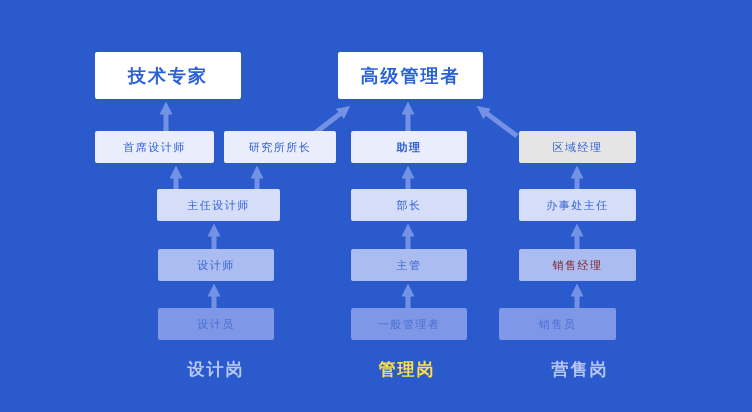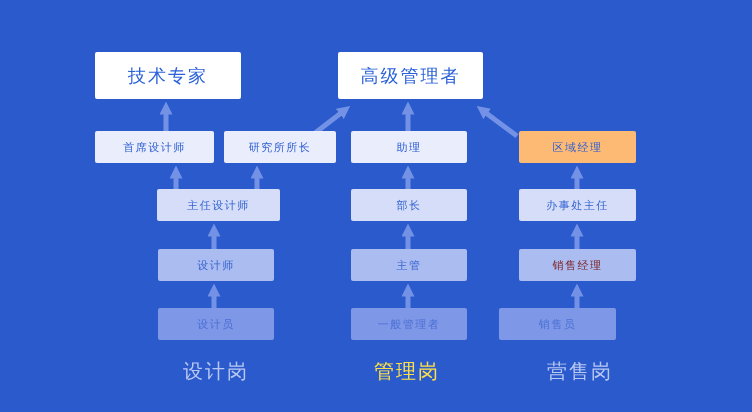--- a/index.html
+++ b/index.html
@@ -6,25 +6,25 @@
   .stage{
     position:relative;width:752px;height:412px;overflow:hidden;
     font-family:"DejaVu Sans","Liberation Sans",sans-serif;
   }
   .stage svg{position:absolute;left:0;top:0;}
   .node{
     position:absolute;box-sizing:border-box;border-radius:2px;
     display:flex;align-items:center;justify-content:center;
     white-space:nowrap;
   }
-  .node.l1{font-size:18px;font-weight:400;letter-spacing:2px;}
+  .node.l1{font-size:18px;font-weight:700;letter-spacing:2px;}
   .node.l2,.node.l3,.node.l4,.node.l5{font-size:11px;font-weight:500;letter-spacing:1.5px;}
   .col-label{
     position:absolute;transform:translateX(-50%);
-    font-size:20px;font-weight:400;letter-spacing:2px;white-space:nowrap;
+    font-size:17px;font-weight:700;letter-spacing:2px;white-space:nowrap;
   }
 </style>
 </head>
 <body>
 
 <div class="stage" id="stage" style="background: rgb(43, 90, 204);">
   <svg id="arrows-layer" width="752" height="412" viewBox="0 0 752 412">
     <defs>
       <marker id="ah" viewBox="0 0 12 12" refX="6" refY="6" markerWidth="13" markerHeight="13" orient="auto" markerUnits="userSpaceOnUse">
         <path id="ah-path" d="M0,0 L12,6 L0,12 Z" fill="#7492E5"></path>
@@ -45,22 +45,22 @@
         <line x1="214" y1="311" x2="214" y2="290" stroke="#7492E5" stroke-width="5" marker-end="url(#ah)"></line>
         <line x1="408" y1="311" x2="408" y2="290" stroke="#7492E5" stroke-width="5" marker-end="url(#ah)"></line>
         <line x1="577" y1="311" x2="577" y2="290" stroke="#7492E5" stroke-width="5" marker-end="url(#ah)"></line>
       </g>
   </svg>
   <div id="nodes-layer">
       <div class="node l1" style="left: 95px; top: 52px; width: 146px; height: 47px; background: rgb(255, 255, 255); color: rgb(42, 97, 216);">技术专家</div>
       <div class="node l1" style="left: 338px; top: 52px; width: 145px; height: 47px; background: rgb(255, 255, 255); color: rgb(42, 97, 216);">高级管理者</div>
       <div class="node l2" style="left: 95px; top: 131px; width: 119px; height: 32px; background: rgb(234, 237, 251); color: rgb(45, 95, 211);">首席设计师</div>
       <div class="node l2" style="left: 224px; top: 131px; width: 112px; height: 32px; background: rgb(234, 237, 251); color: rgb(45, 95, 211);">研究所所长</div>
-      <div class="node l2" style="left: 351px; top: 131px; width: 116px; height: 32px; background: rgb(234, 237, 251); color: rgb(45, 95, 211);">助理</div>
-      <div class="node l2" style="left: 519px; top: 131px; width: 117px; height: 32px; background: #fdba74; color: rgb(45, 95, 211); text-align: right;">区域经理</div>
+      <div class="node l2" style="left: 351px; top: 131px; width: 116px; height: 32px; background: rgb(234, 237, 251); color: rgb(45, 95, 211); font-weight: bold;">助理</div>
+      <div class="node l2" style="left: 519px; top: 131px; width: 117px; height: 32px; background: #e5e5e5; color: rgb(45, 95, 211); text-align: right;">区域经理</div>
       <div class="node l3" style="left: 157px; top: 189px; width: 123px; height: 32px; background: rgb(213, 221, 248); color: rgb(51, 99, 209);">主任设计师</div>
       <div class="node l3" style="left: 351px; top: 189px; width: 116px; height: 32px; background: rgb(213, 221, 248); color: rgb(51, 99, 209);">部长</div>
       <div class="node l3" style="left: 519px; top: 189px; width: 117px; height: 32px; background: rgb(213, 221, 248); color: rgb(51, 99, 209);">办事处主任</div>
       <div class="node l4" style="left: 158px; top: 249px; width: 116px; height: 32px; background: rgb(170, 188, 240); color: rgb(59, 101, 207);">设计师</div>
       <div class="node l4" style="left: 351px; top: 249px; width: 116px; height: 32px; background: rgb(170, 188, 240); color: rgb(59, 101, 207);">主管</div>
       <div class="node l4" style="left: 519px; top: 249px; width: 117px; height: 32px; background: rgb(170, 188, 240); color: #7f1d1d;">销售经理</div>
       <div class="node l5" style="left: 158px; top: 308px; width: 116px; height: 32px; background: rgb(126, 151, 230); color: rgb(76, 112, 214);">设计员</div>
       <div class="node l5" style="left: 351px; top: 308px; width: 116px; height: 32px; background: rgb(126, 151, 230); color: rgb(76, 112, 214);">一般管理者</div>
       <div class="node l5" style="left: 499px; top: 308px; width: 117px; height: 32px; background: rgb(126, 151, 230); color: rgb(76, 112, 214);">销售员</div>
     </div>

